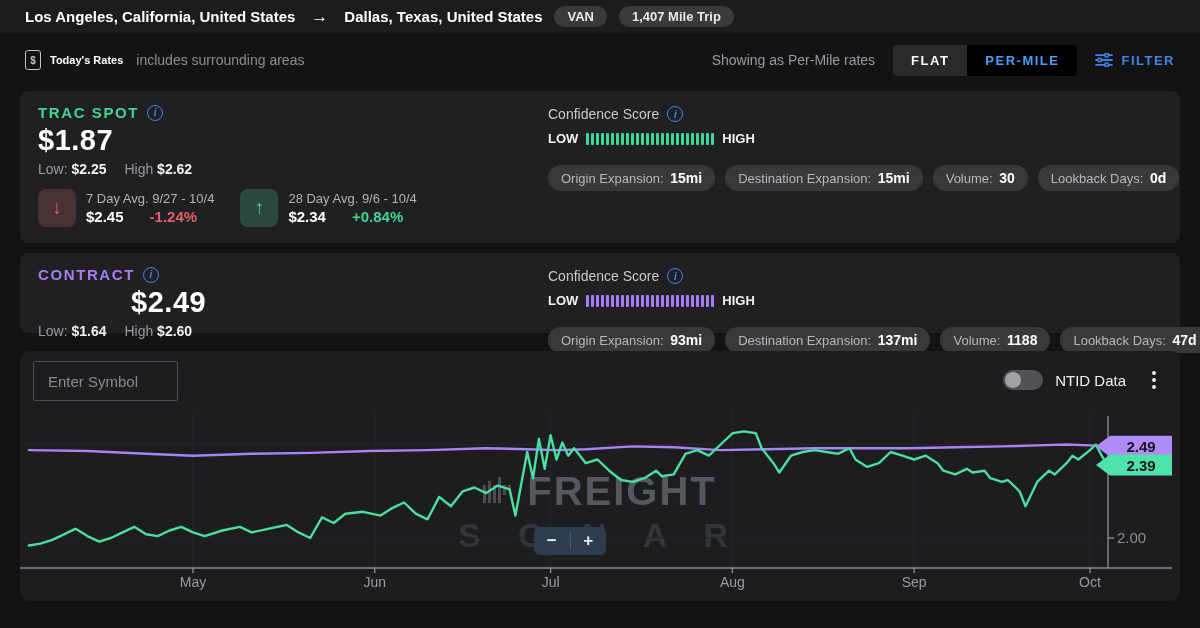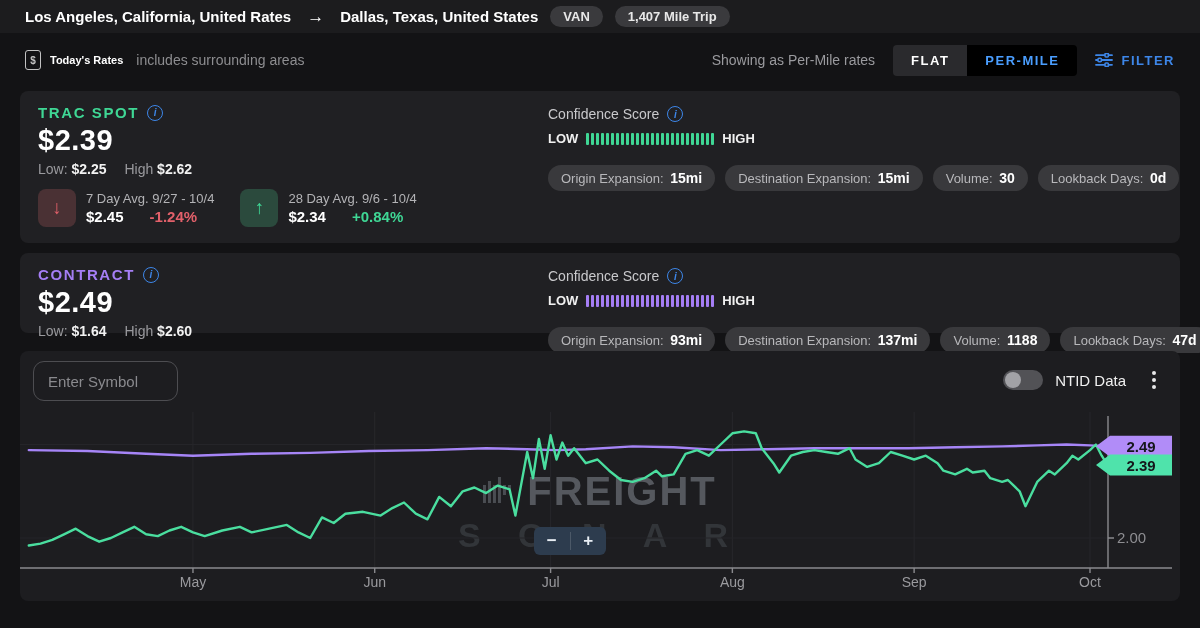--- a/index.html
+++ b/index.html
@@ -25,21 +25,21 @@
   .seg { display:flex; border-radius:4px; overflow:hidden; }
   .seg-btn { padding:8px 18px; font-size:13px; font-weight:bold; letter-spacing:1.5px; cursor:pointer; }
   .seg-flat { background:#2a2a2d; color:#fff; }
   .seg-permile { background:#000000; color:#4a9eff; }
   .filter-btn { display:flex; align-items:center; gap:8px; color:#3d86e8; font-size:13px;
     font-weight:bold; letter-spacing:1.5px; cursor:pointer; }
 
   
   .card { position:relative; background:#202023; border-radius:8px; margin:0 20px; }
   .card-spot { margin-top:6px; height:152px; }
-  .card-contract { margin-top:10px; height:80px; }
+  .card-contract { margin-top:10px; height:80px;text-align:right; }
   .card-left { position:absolute; left:18px; top:13px; }
   .card-title-row { display:flex; align-items:center; gap:8px; }
   .card-title { font-size:15px; font-weight:bold; letter-spacing:1.6px; }
   .spot-title { color:#3fd795; }
   .contract-title { color:#a57ef5; }
   .info-icon { width:16px; height:16px; border:1.5px solid #3d86e8; border-radius:50%;
     color:#3d86e8; font-size:10px; font-weight:bold; display:flex; align-items:center;
     justify-content:center; font-style:italic; cursor:pointer; }
   .price { font-size:29px; font-weight:bold; margin-top:3px; letter-spacing:.5px; }
   .lowhigh { font-size:14px; color:#9a9a9e; margin-top:4px; }
@@ -62,21 +62,21 @@
   .meter-bar { width:3px; height:12px; border-radius:1px; }
   .chips { display:flex; gap:10px; margin-top:19px; }
   .chip { background:#39393c; border-radius:14px; padding:5px 13px; font-size:13px;
     color:#b8b8bb; white-space:nowrap; }
   .chip b { color:#fff; font-size:14px; margin-left:3px; }
 
   
   .chart-card { position:relative; background:#1d1d20; border-radius:8px; margin:18px 20px 0;
     height:250px; overflow:hidden; }
   .symbol-input { position:absolute; left:13px; top:10px; width:145px; height:40px;
-    background:transparent; border:1px solid #4d4d51; border-radius:11px; color:#dadada;
+    background:transparent; border:1px solid #4d4d51; border-radius:2px; color:#dadada;
     font-size:15px; padding:0 14px; font-family:inherit; }
   .symbol-input::placeholder { color:#8a8a8e; }
   .chart-toolbar-right { position:absolute; right:18px; top:18px; display:flex;
     align-items:center; gap:12px; }
   .toggle { width:40px; height:20px; border-radius:10px; background:#525256; position:relative; cursor:pointer; }
   .toggle-knob { position:absolute; left:2px; top:2px; width:16px; height:16px;
     border-radius:50%; background:#a2a2a6; }
   .toggle-label { font-size:15px; color:#f0f0f0; }
   .kebab { display:flex; flex-direction:column; gap:3px; margin-left:8px; cursor:pointer; padding:2px 6px; }
   .kebab span { width:4px; height:4px; border-radius:50%; background:#e8e8e8; }
@@ -90,21 +90,21 @@
     background:#2d3c4e; border-radius:6px; display:flex; z-index:5; }
   .zoom-btn { flex:1; display:flex; align-items:center; justify-content:center;
     color:#e8eef4; font-size:17px; font-weight:bold; cursor:pointer; }
   .zoom-divider { width:1px; background:rgba(255,255,255,.15); margin:5px 0; }
   .chart-svg { position:absolute; left:0; top:55px; }
 </style>
 </head>
 <body>
 
 <div class="topbar">
-  <span>Los Angeles, California, United Rates</span>
+  <span>Los Angeles, California, United States</span>
   <span class="route-arrow">→</span>
   <span>Dallas, Texas, United States</span>
   <span class="pill">VAN</span>
   <span class="pill">1,407 Mile Trip</span>
 </div>
 
 <div class="rates-header">
   <div class="rh-left">
     <span class="doc-icon">$</span>
     <span class="rh-title">Today's Rates</span>
@@ -133,21 +133,21 @@
     </div>
   </div>
 </div>
 
 <div class="card card-spot">
   <div class="card-left">
     <div class="card-title-row">
       <span class="card-title spot-title">TRAC SPOT</span>
       <span class="info-icon">i</span>
     </div>
-    <div class="price">$2.39</div>
+    <div class="price">$1.87</div>
     <div class="lowhigh">
       <span>Low:</span> <b>$2.25</b>
       <span>High</span> <b>$2.62</b>
     </div>
     <div class="avg-row">
       <div class="avg-box">
         <div class="avg-icon avg-down">↓</div>
         <div>
           <div class="avg-label">7 Day Avg. 9/27 - 10/4</div>
           <div class="avg-vals"><span>$2.45</span><span class="avg-pct-down">-1.24%</span></div>

